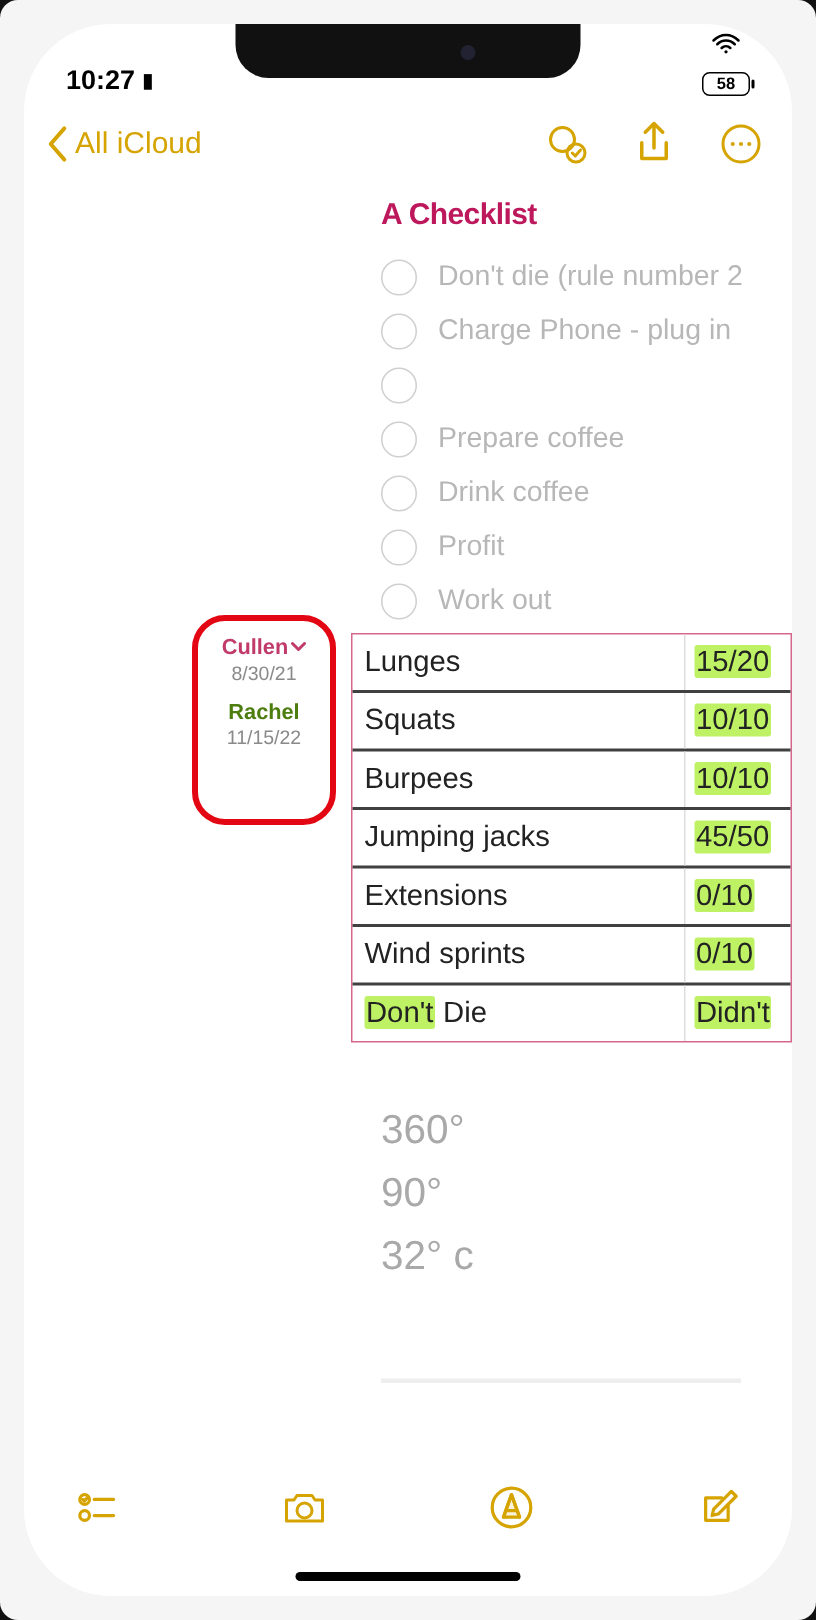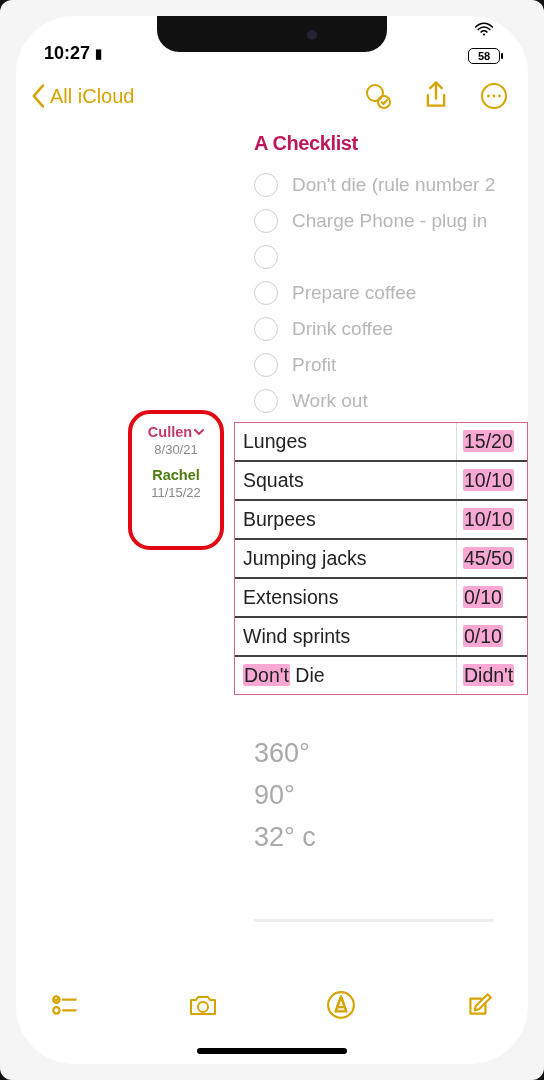--- a/index.html
+++ b/index.html
@@ -96,21 +96,21 @@
     background:#fff;
   }
   .trow{
     display:flex; border-bottom:2px solid #404040;
     font-size:19.5px; color:#222;
   }
   .trow:last-child{border-bottom:none;}
   .tc1{ flex:1; padding:7px 8px 7px 8px; border-right:1px solid #ddd;}
   .tc2{ width:70px; padding:7px 4px 7px 6px; overflow:hidden; white-space:nowrap;}
   .hl{
-    background:#f9a8d4; border-radius:2px; padding:0 1px;
+    background:#bef264; border-radius:2px; padding:0 1px;
   }
   
   .collab-box{
     position:absolute; left:112px; top:290px;
     width:96px; height:140px;
     border:4px solid #e30613; border-radius:22px;
     padding:10px 6px 0 6px;
     text-align:center;
   }
   .collab{ font-size:14.5px; line-height:1.2; margin-bottom:8px;}

